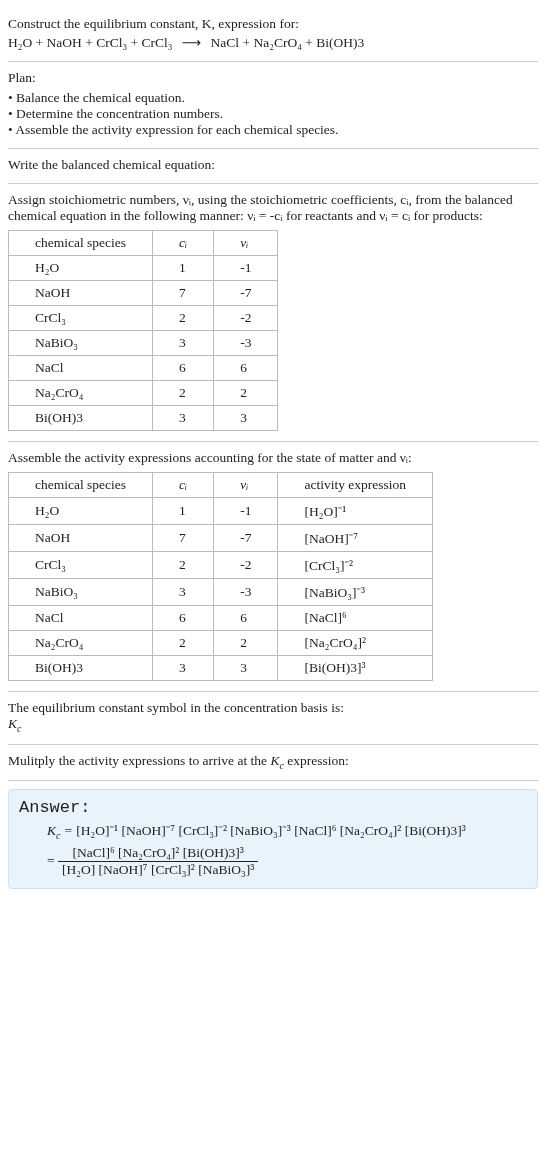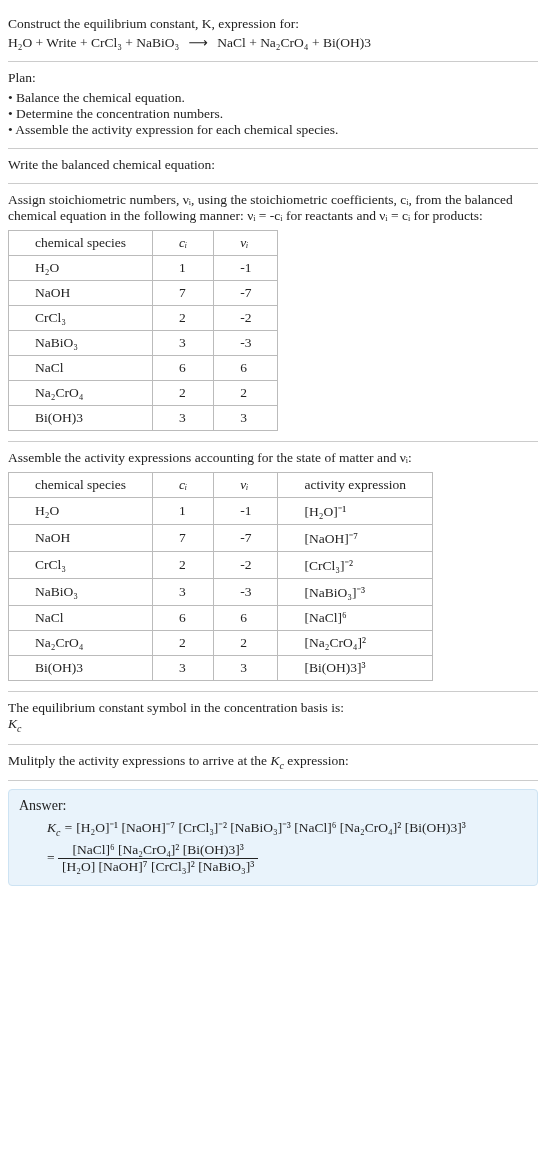--- a/index.html
+++ b/index.html
@@ -41,21 +41,21 @@
   table.data th {
     background: #fff;
   }
   .answer-box {
     background: #e9f3fb;
     border: 1px solid #cde3f3;
     border-radius: 4px;
     padding: 8px 10px 10px 10px;
     margin-top: 8px;
   }
-  .answer-label { font-size: 14px; margin-bottom: 4px; }
+  .answer-label { font-size: 17px; margin-bottom: 4px; font-family: Liberation Mono, monospace; }
   .kc-line { padding-left: 28px; position: relative; }
   .frac {
     display: inline-block;
     vertical-align: middle;
     text-align: center;
   }
   .frac .num {
     display: block;
     border-bottom: 1px solid #222;
     padding: 0 4px;
@@ -67,21 +67,21 @@
   .arrow { padding: 0 6px; }
 </style>
 </head>
 <body>
 
 <div class="section">
   <div>
     <span>Construct the equilibrium constant, K, expression for:</span>
   </div>
   <div class="eqn">
-    <span>H₂O + Write + CrCl₃ + NaBiO₃</span>
+    <span>H₂O + NaOH + CrCl₃ + CrCl₃</span>
     <span class="arrow">⟶</span>
     <span>NaCl + Na₂CrO₄ + Bi(OH)3</span>
   </div>
 </div>
 
 <div class="section">
   <div>Plan:</div>
   <ul class="plan">
     <li>Balance the chemical equation.</li>
     <li>Determine the concentration numbers.</li>

